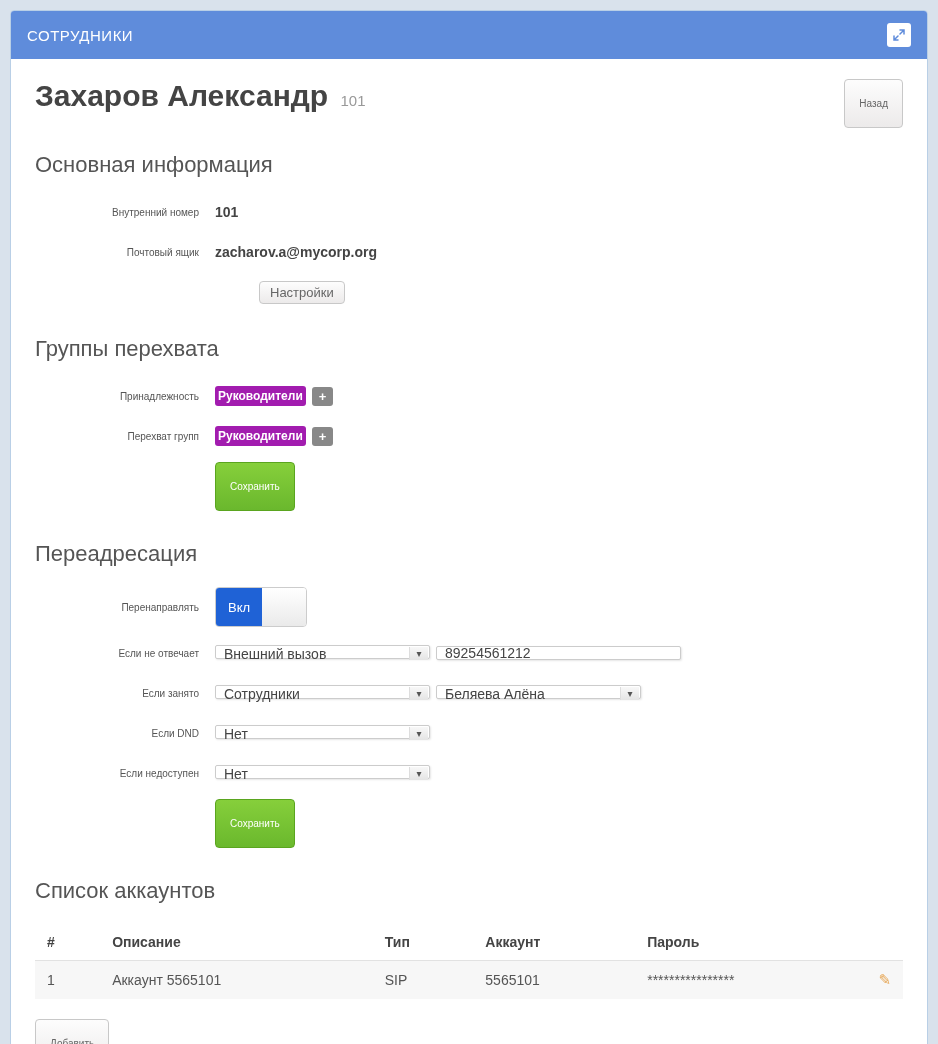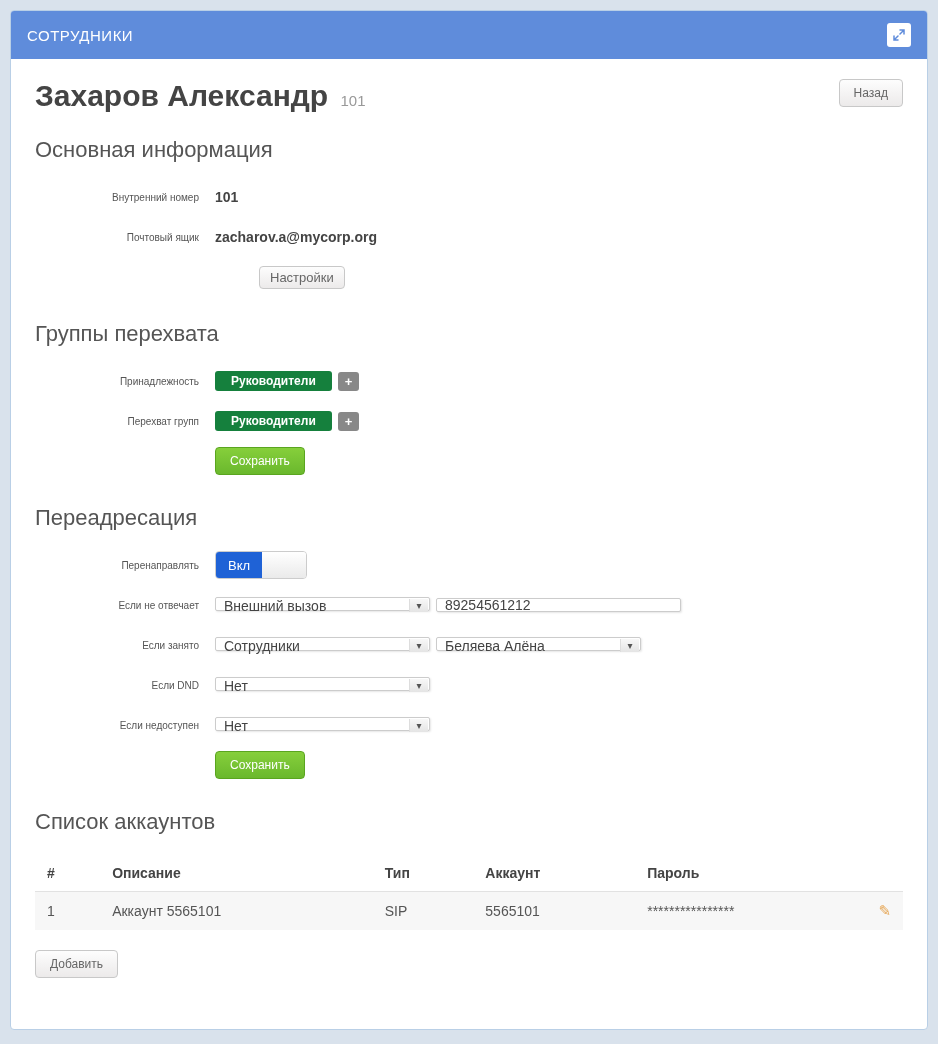--- a/index.html
+++ b/index.html
@@ -56,23 +56,23 @@
     font-size: 15px;
     font-weight: 400;
     color: #999;
     margin-left: 4px;
   }
   .btn {
     display: inline-block;
     background: linear-gradient(#fdfdfd,#eceaea);
     border: 1px solid #c8c8c8;
     border-radius: 4px;
-    padding: 6px 14px;
+    padding: 18px 14px;
     color: #666;
-    font-size: 12px;
+    font-size: 10px;
     cursor: pointer;
   }
   .btn-sm { padding: 3px 10px; font-size: 13px; margin-left: 44px; }
   .btn-green {
     background: linear-gradient(#86cf3b,#6ab82d);
     border: 1px solid #5aa51f;
     color: #fff;
   }
   h2.section-title {
     font-size: 22px;
@@ -95,42 +95,42 @@
     font-size: 10px;
   }
   .form-value {
     flex: 1;
     display: flex;
     align-items: center;
     gap: 6px;
   }
   .form-value.bold { font-weight: 600; color:#444; }
   .tag {
-    background: #15803d;
-    color: #fff;
-    padding: 3px 16px;
+    background: #a21caf;
+    color: #fff;
+    padding: 3px 3px;
     border-radius: 3px;
     font-size: 12px;
     font-weight: 600;
   }
   .tag-plus {
     background: #888;
     color: #fff;
     padding: 2px 7px;
     border-radius: 3px;
     font-size: 13px;
     font-weight: 600;
     cursor: pointer;
   }
   .toggle {
     display: inline-flex;
     border: 1px solid #ccc;
     border-radius: 4px;
     overflow: hidden;
-    height: 28px;
+    height: 40px;
   }
   .toggle-on {
     background: #1f62d6;
     color: #fff;
     padding: 4px 12px;
     font-size: 13px;
     display:flex;align-items:center;
   }
   .toggle-off {
     background: linear-gradient(#fff,#eaeaea);

